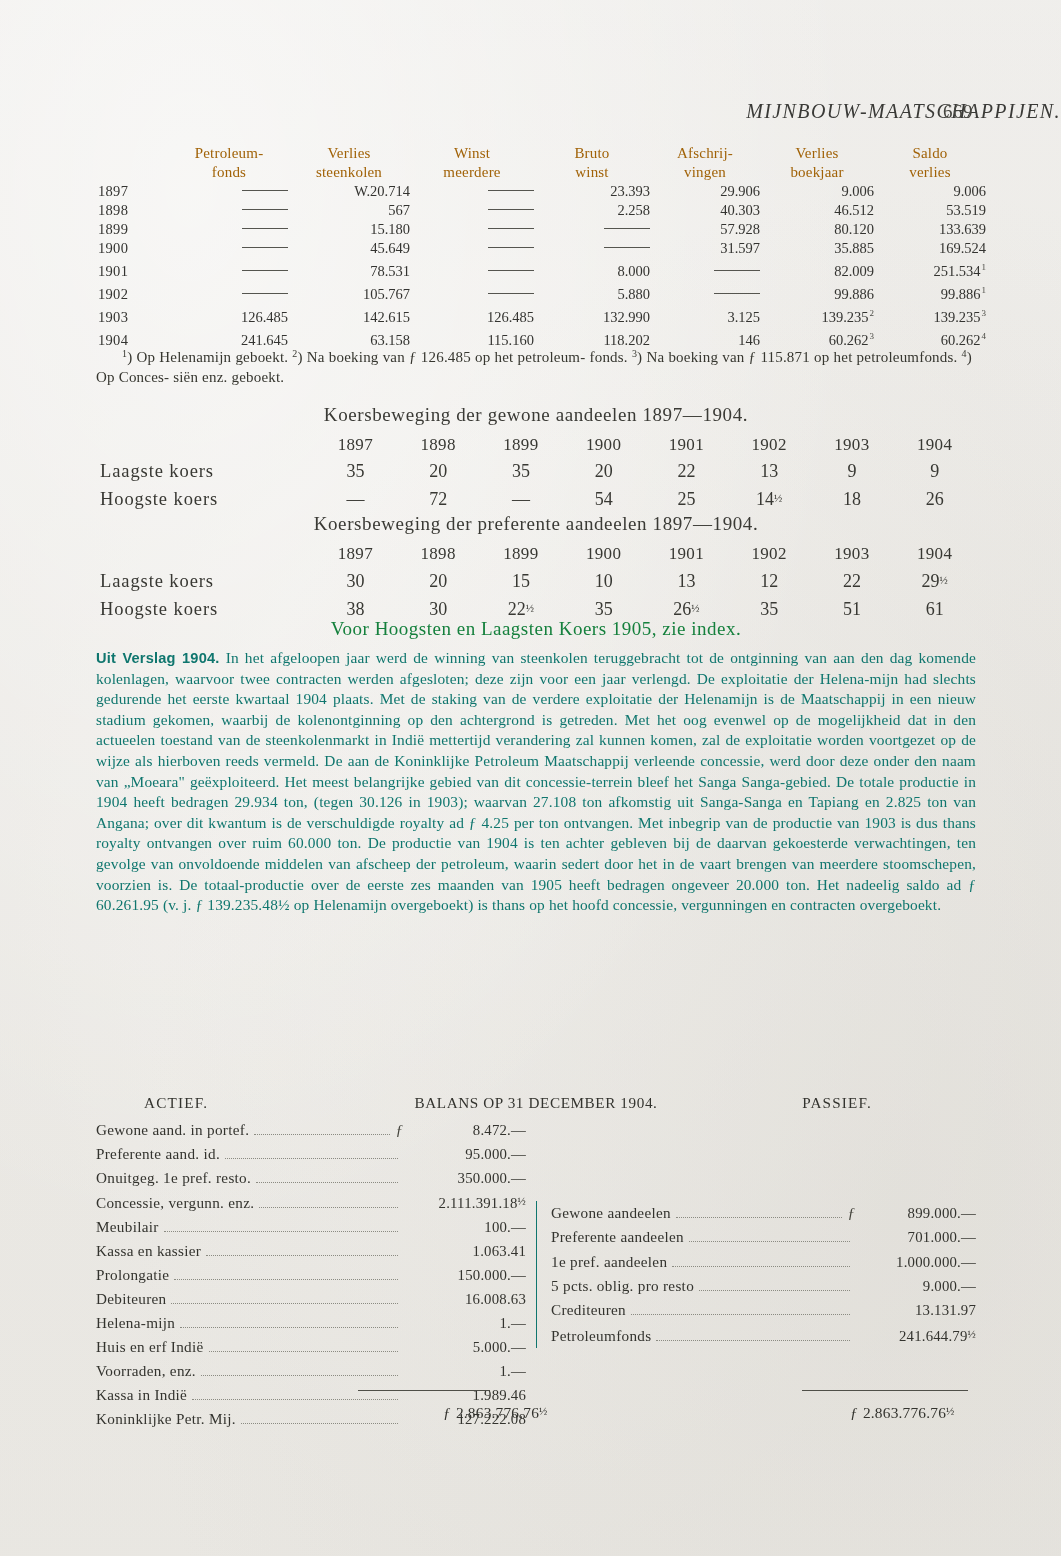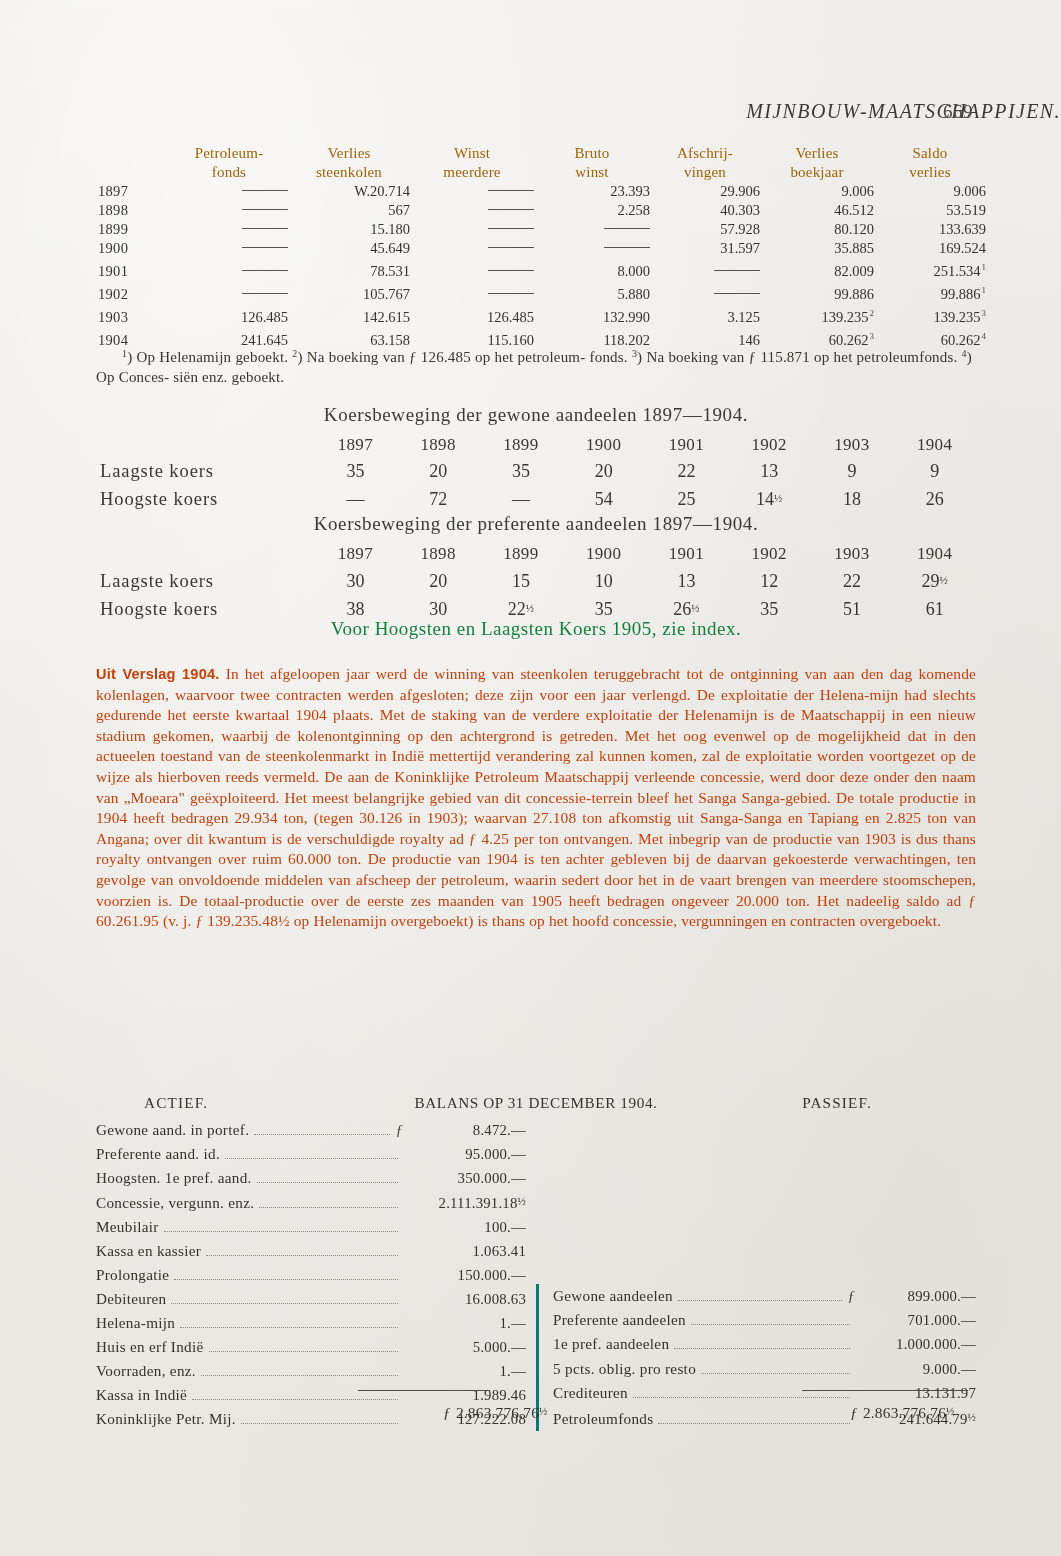--- a/index.html
+++ b/index.html
@@ -172,27 +172,27 @@
     text-align: center;
     font-size: 19px;
     letter-spacing: 0.5px;
     color: #15803d;
   }
 
   
   .report {
     position: absolute;
     left: 96px;
-    top: 664px;
+    top: 648px;
     width: 880px;
     font-size: 15.4px;
     line-height: 20.6px;
     text-align: justify;
     text-justify: inter-word;
-    color: #c2410c;
+    color: #0f766e;
     letter-spacing: 0.15px;
   }
   .report .indent { text-indent: 22px; }
   .report b {
     font-family: "Liberation Sans", sans-serif;
     font-size: 14.6px;
     letter-spacing: 0.2px;
   }
 
   
@@ -220,28 +220,28 @@
     text-align: center;
     letter-spacing: 0.6px;
   }
   .bal-head .passief {
     position: absolute;
     right: 104px;
     letter-spacing: 1.2px;
   }
   .bal-cols {
     display: flex;
-    align-items: flex-end;
+    align-items: center;
   }
   .bal-col {
     width: 50%;
     box-sizing: border-box;
   }
   .bal-col.left  { padding-right: 10px; }
-  .bal-col.right { padding-left: 14px; border-left: 3px solid #0f766e; }
+  .bal-col.right { padding-left: 14px; border-left: 1px solid #0f766e; }
   .bal-row {
     display: flex;
     align-items: baseline;
     line-height: 23px;
     white-space: nowrap;
   }
   .bal-label { flex: 0 0 auto; letter-spacing: 0.3px; }
   .bal-dots {
     flex: 1 1 auto;
     border-bottom: 1.5px dotted #8b8b82;
@@ -533,21 +533,21 @@
             <span class="bal-cur">ƒ</span>
             <span class="bal-amt w-left">8.472.—</span>
           </div>
           <div class="bal-row">
             <span class="bal-label">Preferente aand. id.</span>
             <span class="bal-dots"></span>
             <span class="bal-cur"></span>
             <span class="bal-amt w-left">95.000.—</span>
           </div>
           <div class="bal-row">
-            <span class="bal-label">Hoogsten. 1e pref. aand.</span>
+            <span class="bal-label">Onuitgeg. 1e pref. resto.</span>
             <span class="bal-dots"></span>
             <span class="bal-cur"></span>
             <span class="bal-amt w-left">350.000.—</span>
           </div>
           <div class="bal-row">
             <span class="bal-label">Concessie, vergunn. enz.</span>
             <span class="bal-dots"></span>
             <span class="bal-cur"></span>
             <span class="bal-amt w-left">2.111.391.18<span class="frac">½</span></span>
           </div>

